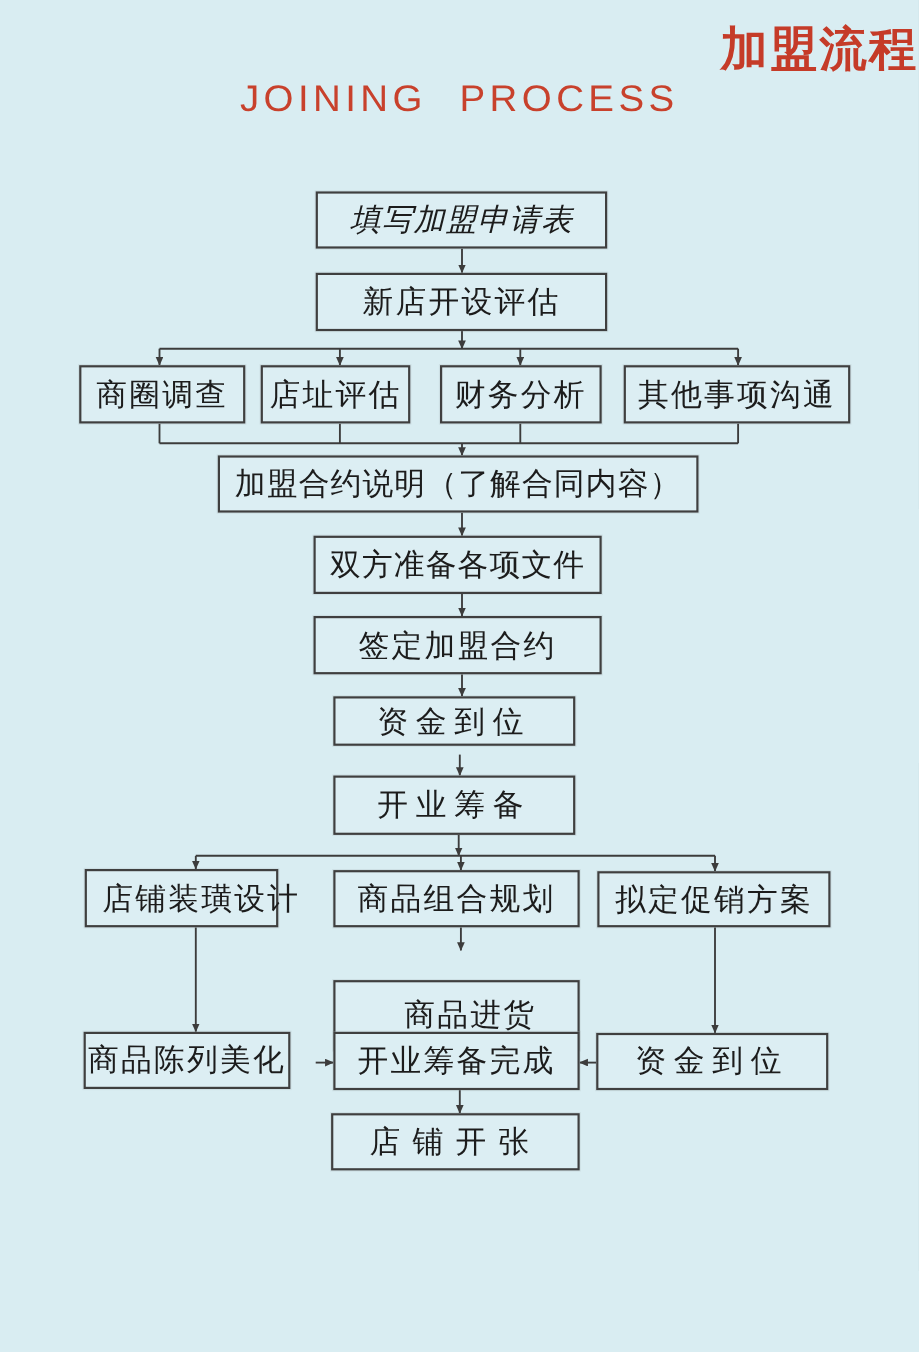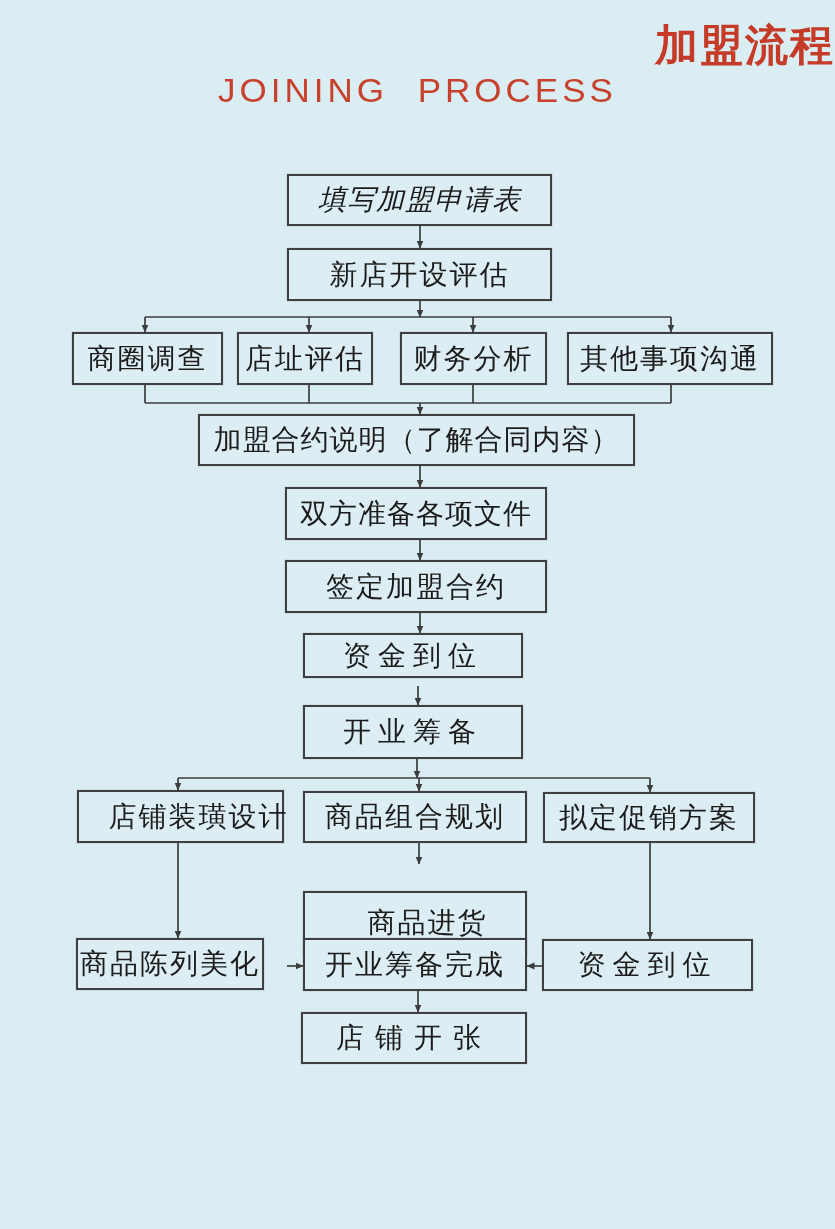--- a/index.html
+++ b/index.html
@@ -122,21 +122,21 @@
   <div class="node ls-none" style="left:198px;top:414px;width:437px;height:52px;">加盟合约说明（了解合同内容）</div>
 
   <div class="node ls-none" style="left:285px;top:487px;width:262px;height:53px;">双方准备各项文件</div>
 
   <div class="node" style="left:285px;top:560px;width:262px;height:53px;">签定加盟合约</div>
 
   <div class="node ls-wide" style="left:303px;top:633px;width:220px;height:45px;">资金到位</div>
 
   <div class="node ls-wide" style="left:303px;top:705px;width:220px;height:54px;">开业筹备</div>
 
-  <div class="node" style="left:77px;top:790px;width:207px;height:53px;padding-left:36px;">店铺装璜设计</div>
+  <div class="node" style="left:77px;top:790px;width:176px;height:53px;padding-left:36px;">店铺装璜设计</div>
 
   <div class="node" style="left:303px;top:791px;width:224px;height:52px;font-family:Liberation Serif, serif;">商品组合规划</div>
 
   <div class="node" style="left:543px;top:792px;width:212px;height:51px;">拟定促销方案</div>
 
   <div class="node" style="left:303px;top:891px;width:224px;height:64px;padding-left:25px;">商品进货</div>
 
   <div class="node" style="left:76px;top:938px;width:188px;height:52px;">商品陈列美化</div>
 
   <div class="node" style="left:303px;top:938px;width:224px;height:53px;">开业筹备完成</div>

